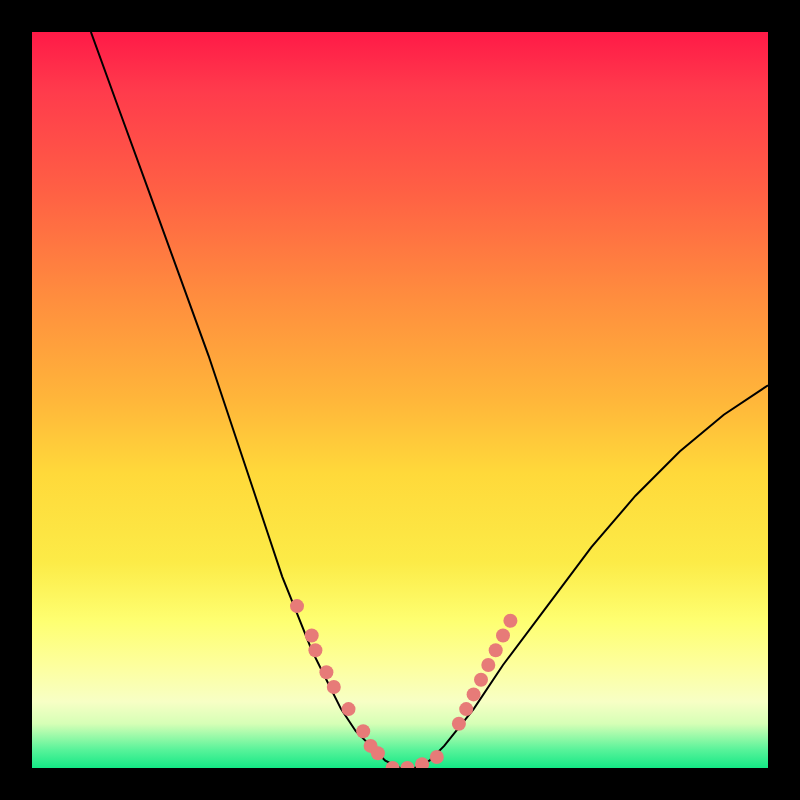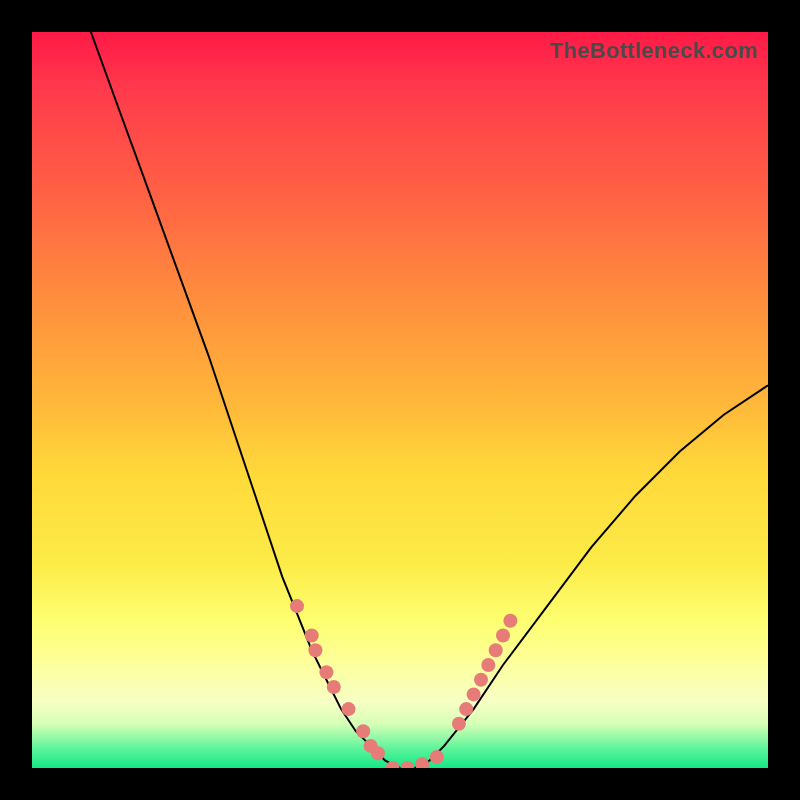--- a/index.html
+++ b/index.html
@@ -55,21 +55,20 @@
     top: 0; left: 0;
     width: 736px;
     height: 736px;
   }
 </style>
 </head>
 <body>
 
 <div class="frame">
   <div class="plot">
-    <div class="watermark">TheBottleneck.com</div>
     <svg class="curve" viewBox="0 0 736 736" preserveAspectRatio="none">
       <path id="curve-path" fill="none" stroke="#000000" stroke-width="2" d="M58.9 0.0 L88.3 81.0 L117.8 161.9 L147.2 242.9 L176.6 323.8 L206.1 412.2 L220.8 456.3 L235.5 500.5 L250.2 544.6 L265.0 581.4 L279.7 618.2 L294.4 647.7 L309.1 677.1 L323.8 699.2 L338.6 713.9 L353.3 728.6 L368.0 736.0 L382.7 736.0 L397.4 728.6 L412.2 713.9 L441.6 677.1 L471.0 633.0 L515.2 574.1 L559.4 515.2 L603.5 463.7 L647.7 419.5 L691.8 382.7 L736.0 353.3"></path>
       <g id="marker-group">
           <circle cx="265.0" cy="574.1" r="7" fill="#e77b78"></circle>
           <circle cx="279.7" cy="603.5" r="7" fill="#e77b78"></circle>
           <circle cx="283.4" cy="618.2" r="7" fill="#e77b78"></circle>
           <circle cx="294.4" cy="640.3" r="7" fill="#e77b78"></circle>
           <circle cx="301.8" cy="655.0" r="7" fill="#e77b78"></circle>
           <circle cx="316.5" cy="677.1" r="7" fill="#e77b78"></circle>
           <circle cx="331.2" cy="699.2" r="7" fill="#e77b78"></circle>

